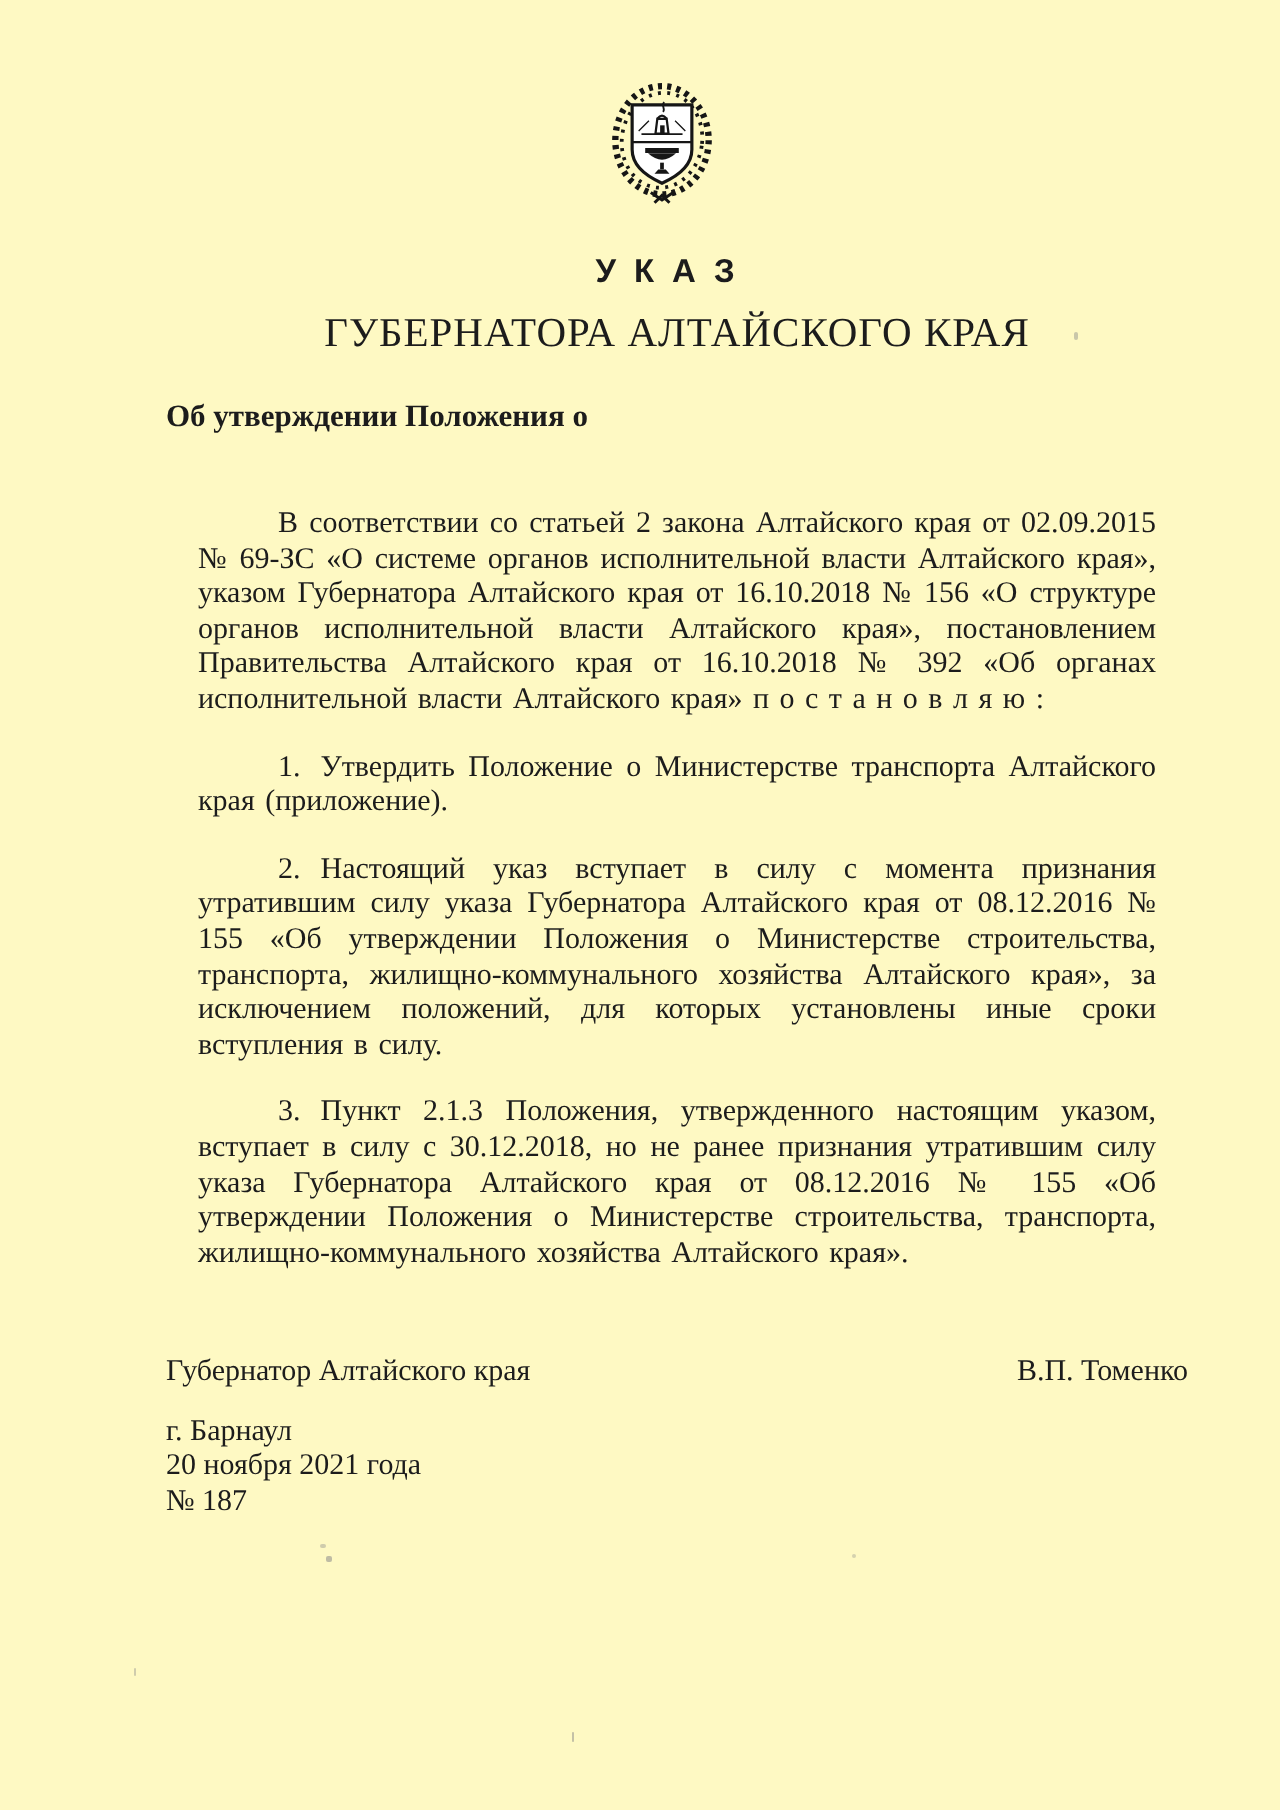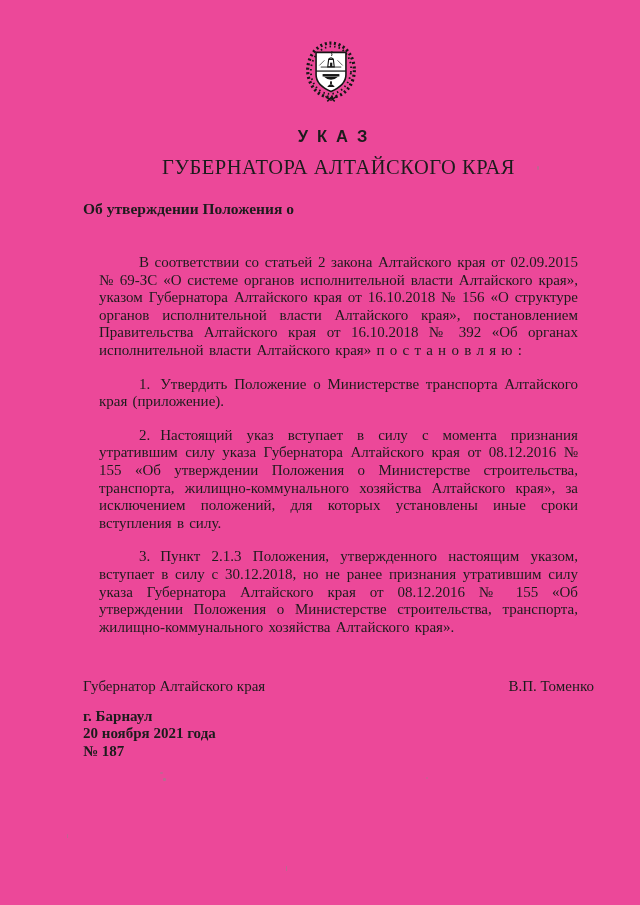--- a/index.html
+++ b/index.html
@@ -1,20 +1,20 @@
 <!DOCTYPE html>
 <html lang="ru"><head>
 <meta charset="utf-8">
 <style>
   html, body { margin: 0; padding: 0; background: #ffffff; }
   .page {
     position: relative;
     width: 640px;
     height: 905px;
-    background: #ec4899;
+    background: #fef9c3;
     color: #1c1c1c;
     font-family: "Liberation Serif", serif;
     overflow: hidden;
   }
   .content {
     position: absolute;
     left: 83px;
     top: 0;
     width: 511px;
   }
@@ -65,21 +65,20 @@
     margin-top: 42px;
     display: flex;
     justify-content: space-between;
     font-size: 15px;
     line-height: 17.6px;
   }
   .footer {
     margin-top: 12px;
     font-size: 15px;
     line-height: 17.6px;
-    font-weight: bold;
   }
   .footer div { margin: 0; }
   .speck {
     position: absolute;
     background: #8a8a8a;
     border-radius: 1px;
   }
 </style>
 </head>
 <body>

